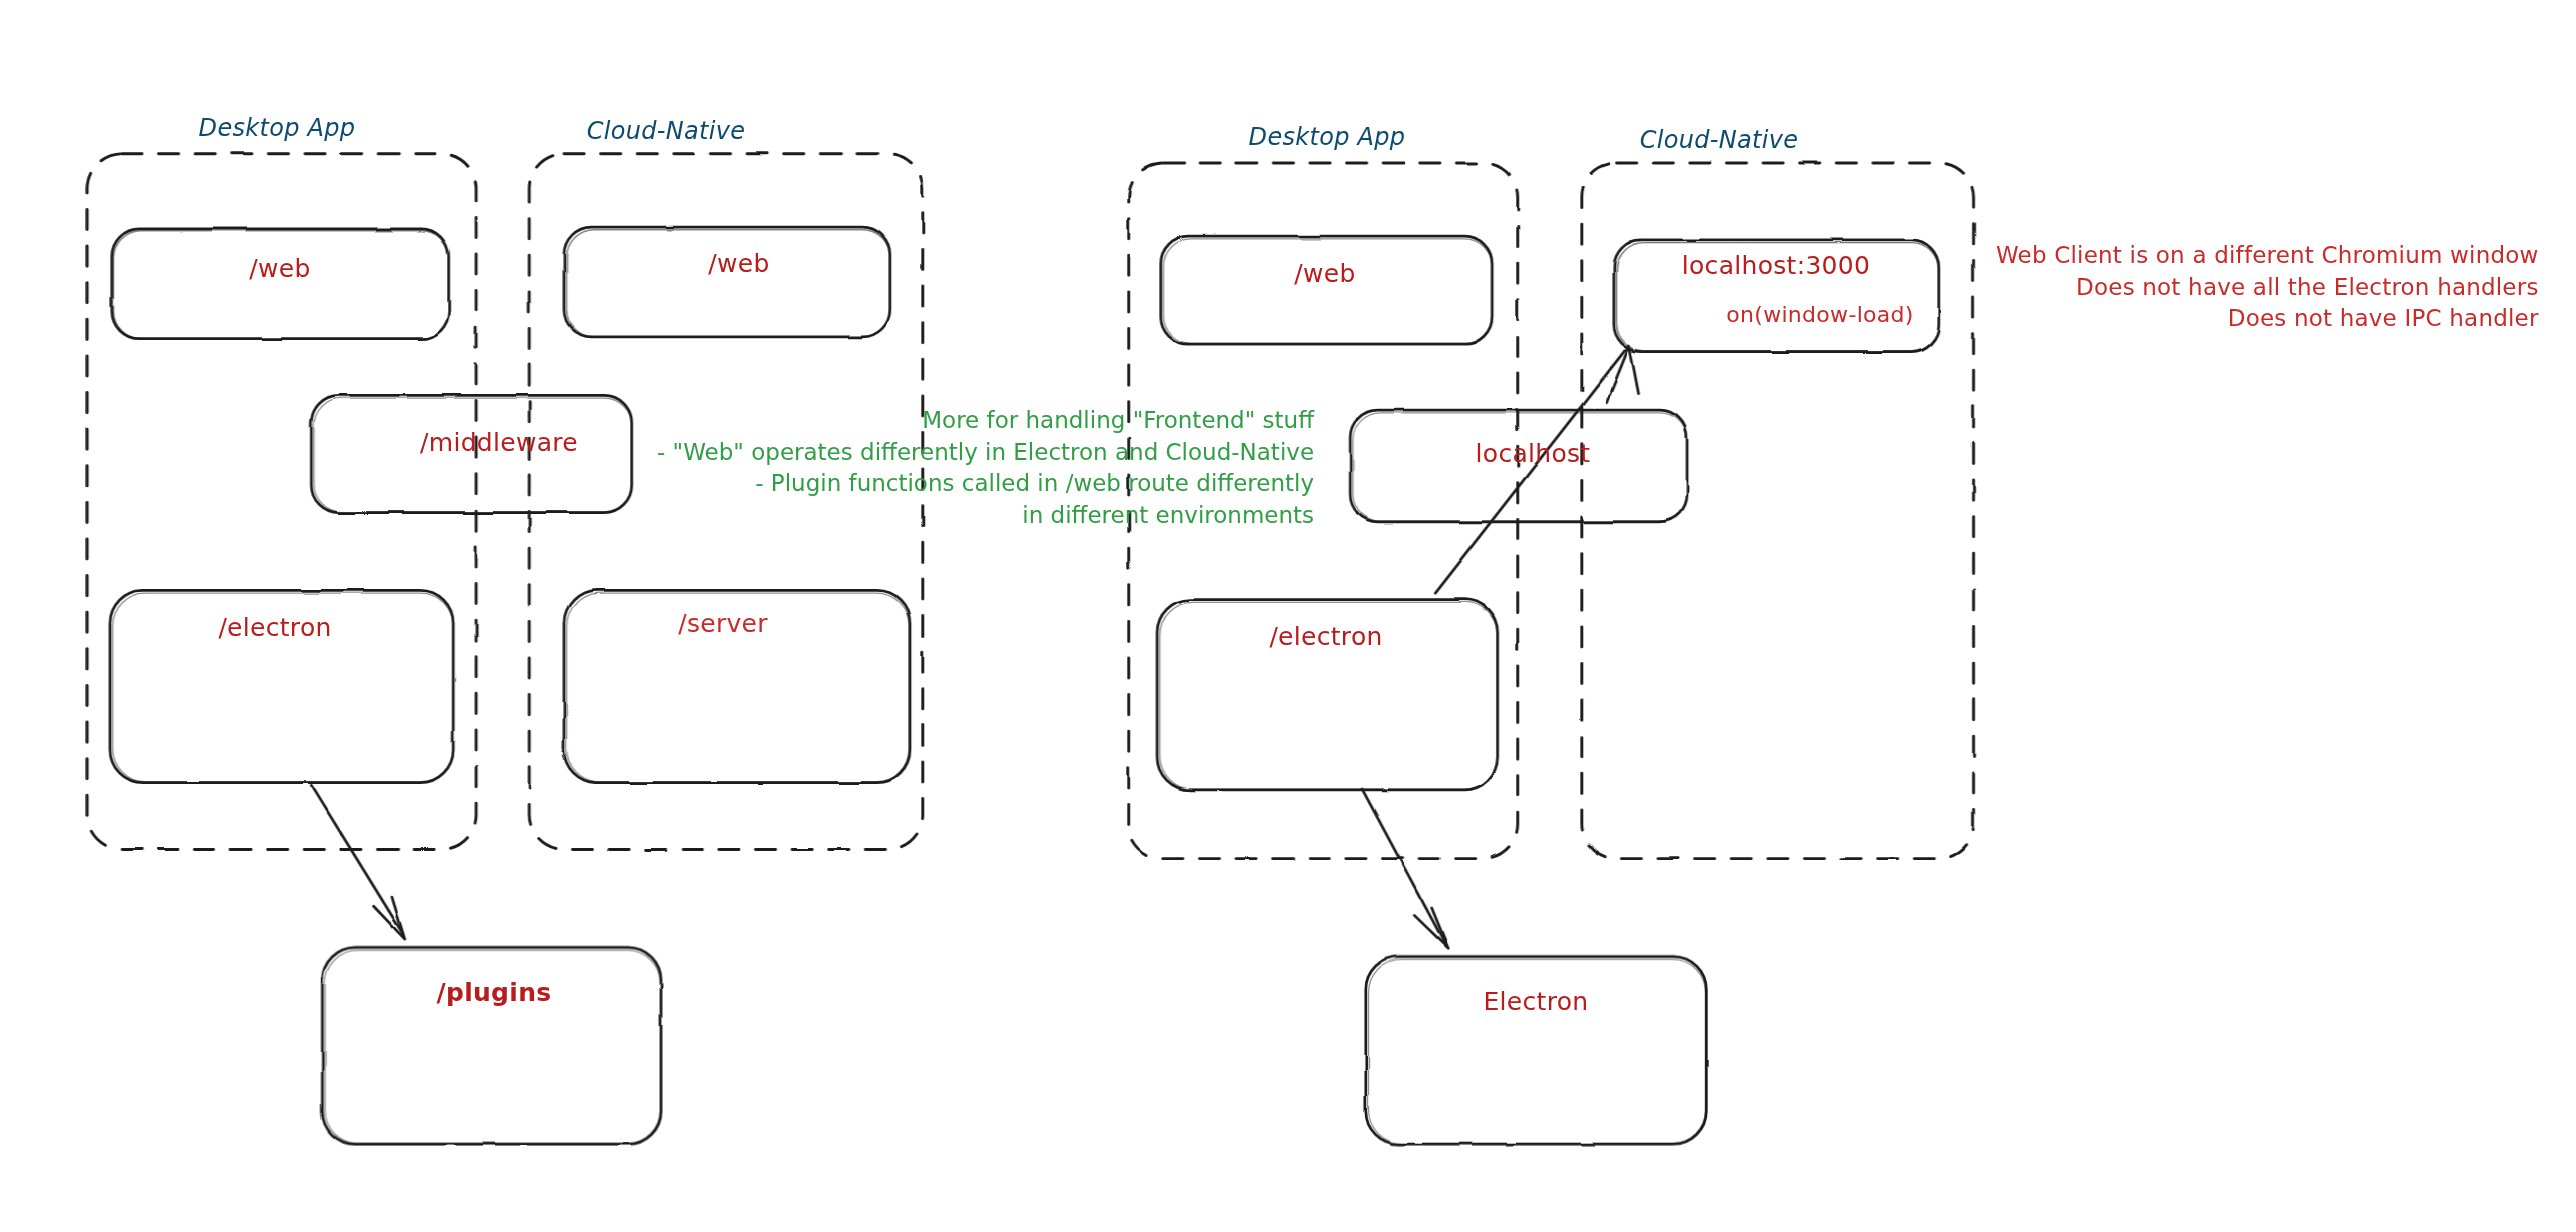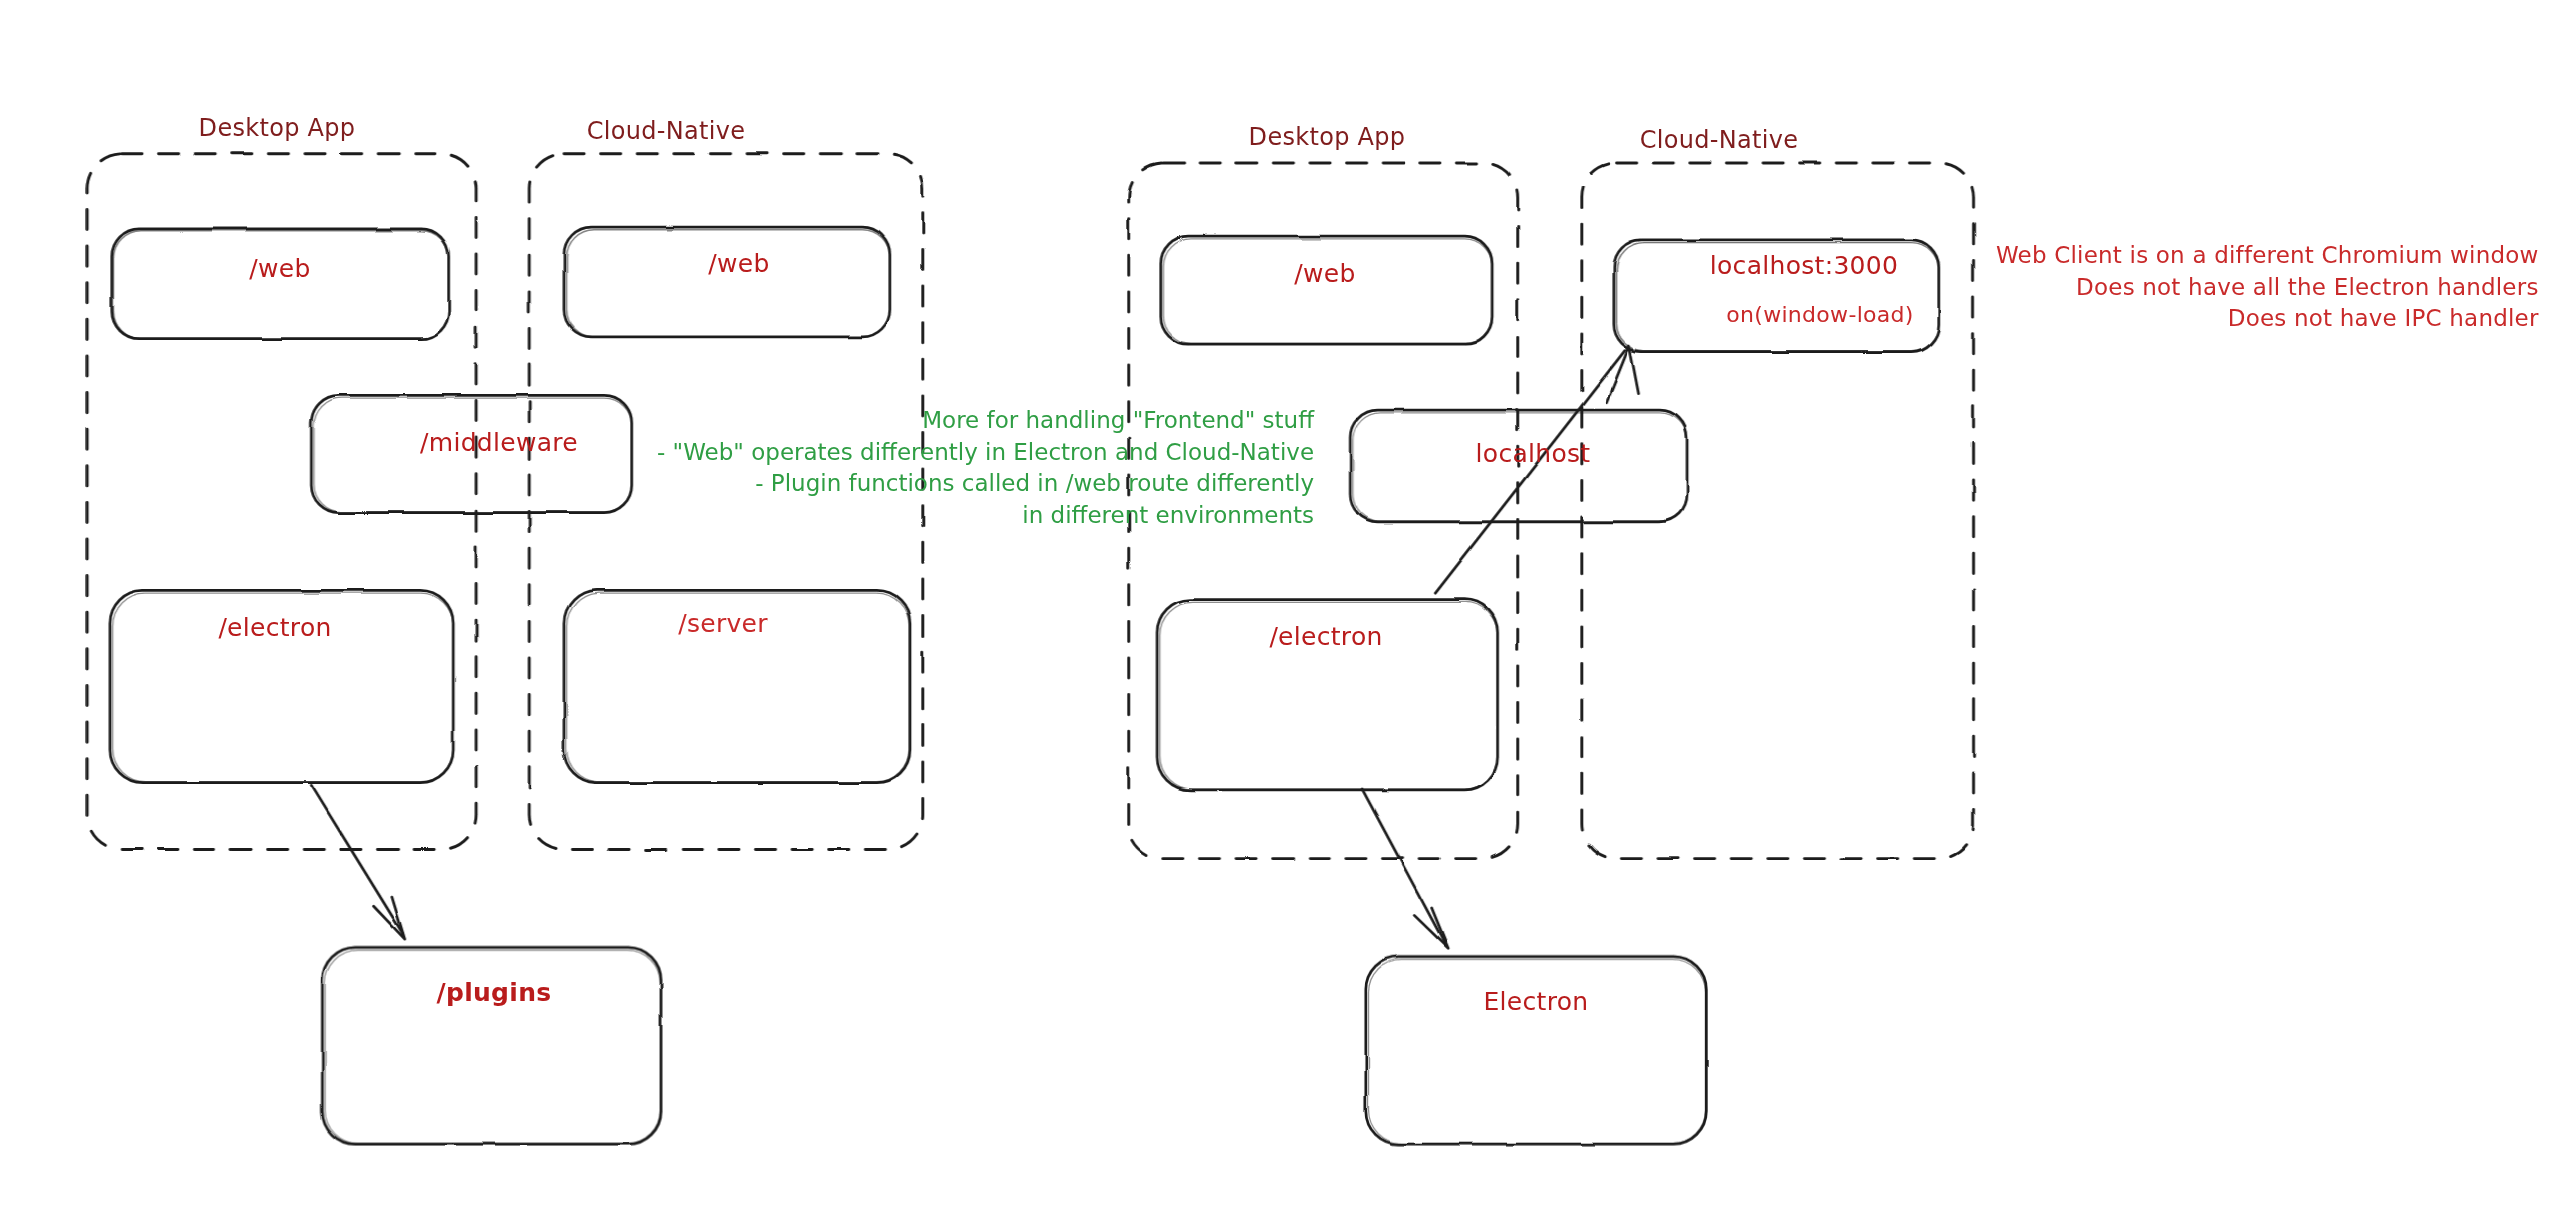--- a/index.html
+++ b/index.html
@@ -24,23 +24,24 @@
   }
   .lbl {
     position: absolute;
     white-space: pre;
     font-family: "DejaVu Sans", sans-serif;
     color: #1e1e1e;
     letter-spacing: 0.3px;
   }
   .group-title {
     font-size: 24px;
-    color: #7f1d1d;
+    color: #0c4a6e;
     transform: translateX(-50%);
     text-align: right;
+    font-style: italic;
   }
   .box-label {
     font-size: 25px;
     color: #b91c1c;
     transform: translateX(-50%);
     text-align: center;
   }
   .box-label.red { color: #c92a2a; text-align: right; }
   .sub-label {
     font-size: 22px;
@@ -161,21 +162,21 @@
 - Plugin functions called in /web route differently
 in different environments</div>
 
   <div class="lbl group-title" style="left:1327px; top:123px;">Desktop App</div>
 
   <div class="lbl group-title" style="left:1719px; top:126px;">Cloud-Native</div>
 
   <div class="lbl box-label" style="left:1325px; top:259px;">/web</div>
   <div class="hit" style="left:1161px; top:236px; width:331px; height:108px;"></div>
 
-  <div class="lbl box-label" style="left:1776px; top:251px;margin-left:28px;">localhost:3000</div>
+  <div class="lbl box-label" style="left:1776px; top:251px;">localhost:3000</div>
   <div class="lbl sub-label" style="left:1820px; top:302px;">on(window-load)</div>
   <div class="hit" style="left:1614px; top:240px; width:325px; height:112px;"></div>
 
   <div class="lbl box-label" style="left:1533px; top:439px;">localhost</div>
   <div class="hit" style="left:1350px; top:410px; width:337px; height:112px;"></div>
 
   <div class="lbl box-label" style="left:1326px; top:622px;">/electron</div>
   <div class="hit" style="left:1157px; top:600px; width:341px; height:190px;"></div>
 
   <div class="lbl box-label" style="left:1536px; top:987px;">Electron</div>

